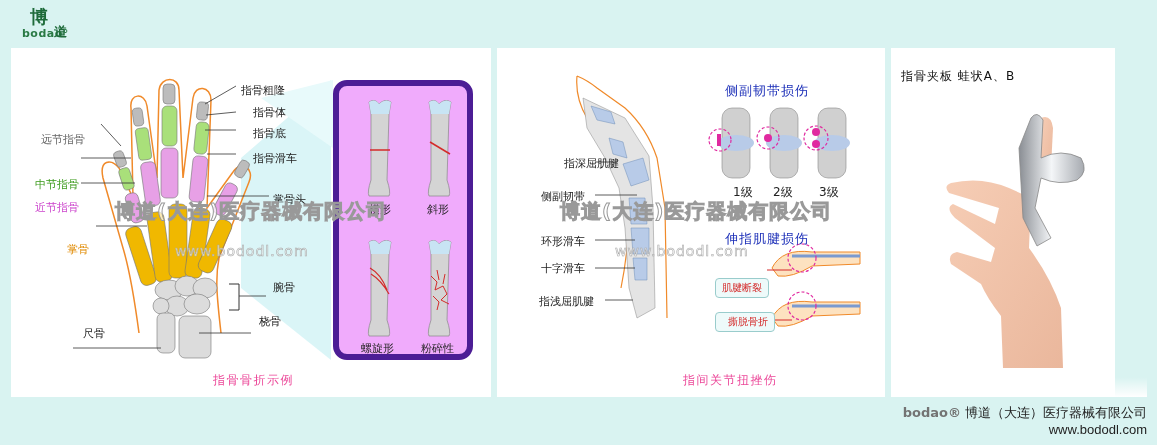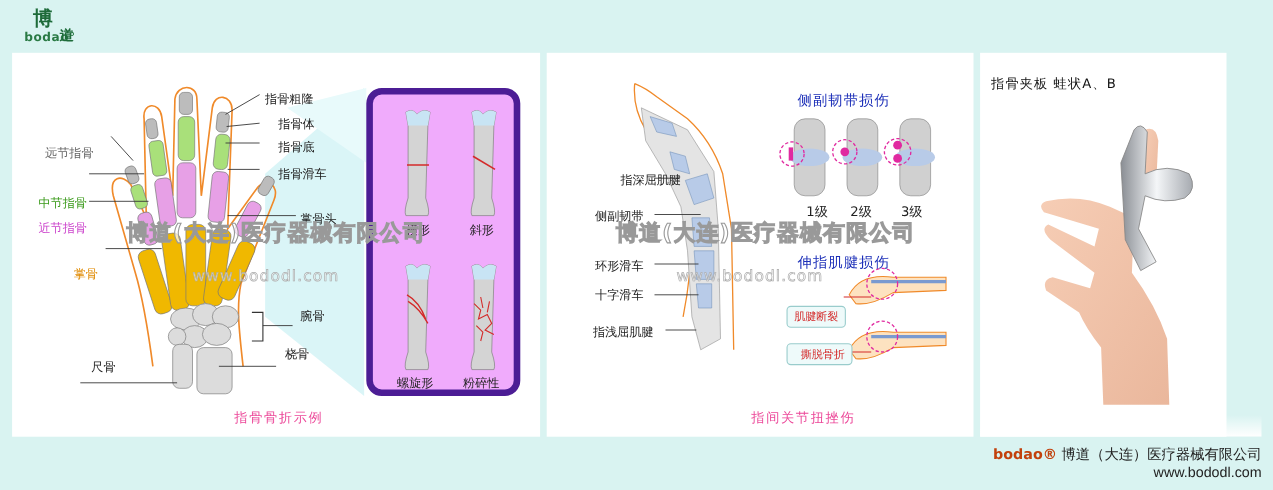--- a/index.html
+++ b/index.html
@@ -32,21 +32,21 @@
 
   .splint-title { position: absolute; left: 10px; top: 20px; font-size: 12px; color: #111; letter-spacing: 1px; }
 
   .watermark1 { position: absolute; left: 115px; top: 198px; font-size: 20px; color: rgba(255,255,255,0.7); -webkit-text-stroke: 1px #999; font-weight: bold; letter-spacing: 1px; white-space: nowrap; }
   .watermark2 { position: absolute; left: 560px; top: 198px; font-size: 20px; color: rgba(255,255,255,0.7); -webkit-text-stroke: 1px #999; font-weight: bold; letter-spacing: 1px; white-space: nowrap; }
   .wm-url1 { position: absolute; left: 175px; top: 243px; font-size: 14px; color: rgba(255,255,255,0.6); -webkit-text-stroke: 0.6px #aaa; letter-spacing: 1px; }
   .wm-url2 { position: absolute; left: 615px; top: 243px; font-size: 14px; color: rgba(255,255,255,0.6); -webkit-text-stroke: 0.6px #aaa; letter-spacing: 1px; }
 
   .footer { position: absolute; right: 10px; top: 404px; text-align: right; }
   .footer .line1 { font-size: 13px; color: #222; }
-  .footer .brand { color: #c2410c; font-weight: bold; font-size: 13px; margin-right: 4px; }
+  .footer .brand { color: #737373; font-weight: bold; font-size: 13px; margin-right: 4px; }
   .footer .line2 { font-size: 13px; color: #222; font-family: "Liberation Sans", sans-serif; }
 </style>
 </head>
 <body>
 
 <div class="header">
   <div class="logo">
     <span class="glyph">博</span>
     <span class="word">bodao°</span>
     <span class="glyph2">道</span>

